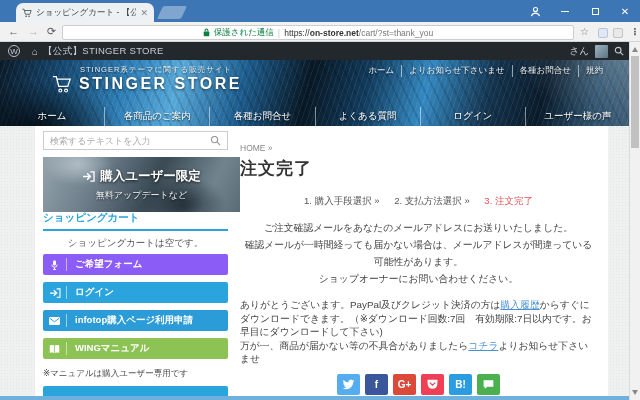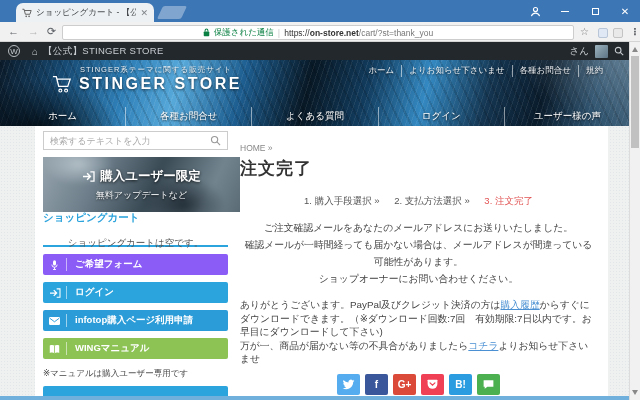--- a/index.html
+++ b/index.html
@@ -78,21 +78,21 @@
   .banner::before { content:""; position:absolute; inset:-6px;
       background:
         radial-gradient(60px 40px at 70% 80%, rgba(20,30,40,.8), transparent 70%),
         radial-gradient(50px 30px at 20% 20%, rgba(230,240,245,.5), transparent 70%),
         linear-gradient(115deg,#9aa8b1 0%,#6d7e8a 30%,#3a4a55 55%,#72858f 80%,#55656f 100%);
       filter:blur(2px); }
   .banner-title { position:relative; font-size:12.5px; font-weight:bold; color:#fff; text-shadow:0 1px 3px rgba(0,0,0,.8);
                   display:flex; align-items:center; gap:5px; }
   .banner-sub { position:relative; font-size:9px; color:#f2f5f7; text-shadow:0 1px 2px rgba(0,0,0,.8); }
   .widget-title { position:absolute; left:0; top:85px; width:185px; font-size:10.5px; font-weight:bold;
-                  color:#2ba3dc; padding-bottom:20px; border-bottom:2px solid #2ba3dc; }
+                  color:#2ba3dc; padding-bottom:4px; border-bottom:2px solid #2ba3dc; }
   .cart-empty { position:absolute; left:0; top:111px; width:185px; text-align:center; font-size:9.5px; color:#555; }
   .sb-btn { position:absolute; left:0; width:185px; height:21px; display:flex; align-items:center;
             border-radius:2px; color:#fff; font-size:9.5px; font-weight:bold; }
   .sb-ic { width:24px; display:flex; align-items:center; justify-content:center;
            border-right:1px solid rgba(255,255,255,.55); height:13px; }
   .sb-label { padding-left:8px; }
   .sb-note { position:absolute; left:0; top:242px; font-size:8.5px; color:#444; }
   .sb-partial { position:absolute; left:0; top:260px; width:185px; height:10px; background:#2ba3dc; border-radius:2px 2px 0 0; }
 
   
@@ -205,20 +205,21 @@
       <span class="logo-text">STINGER STORE</span>
     </div>
     <div class="topnav">
       <span class="tn-item">ホーム</span>
       <span class="tn-item">よりお知らせ下さいませ</span>
       <span class="tn-item">各種お問合せ</span>
       <span class="tn-item">規約</span>
     </div>
     <div class="mainnav">
       <div class="mn-item">ホーム</div>
+      <div class="mn-item">各商品のご案内</div>
       <div class="mn-item">各種お問合せ</div>
       <div class="mn-item">よくある質問</div>
       <div class="mn-item">ログイン</div>
       <div class="mn-item">ユーザー様の声</div>
     </div>
   </div>
 
   <div class="page-bg"></div>
   <div class="container">
 

